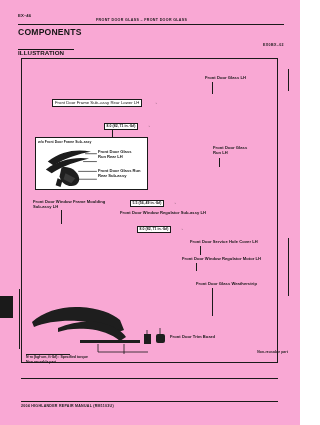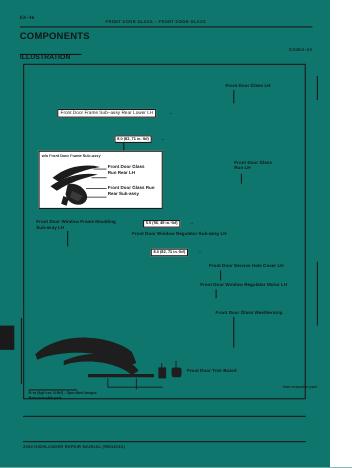--- a/index.html
+++ b/index.html
@@ -15,21 +15,21 @@
     font-family: "Liberation Sans", sans-serif;
     color: #1a1a1a;
     position: relative;
     -webkit-font-smoothing: antialiased;
   }
 
   
   .page {
     position: absolute;
     inset: 0;
-    background: #0f766e;
+    background: #f9a8d4;
     text-decoration: underline;
   }
 
   
   .hdr {
     position: absolute;
     left: 18px;
     top: 13px;
     width: 266px;
     height: 14px;

